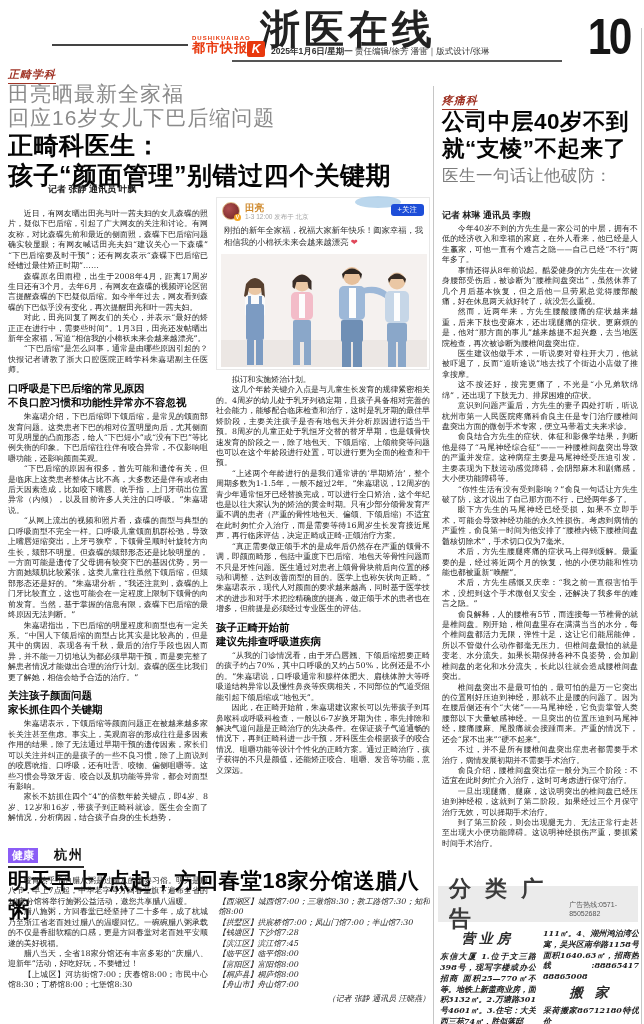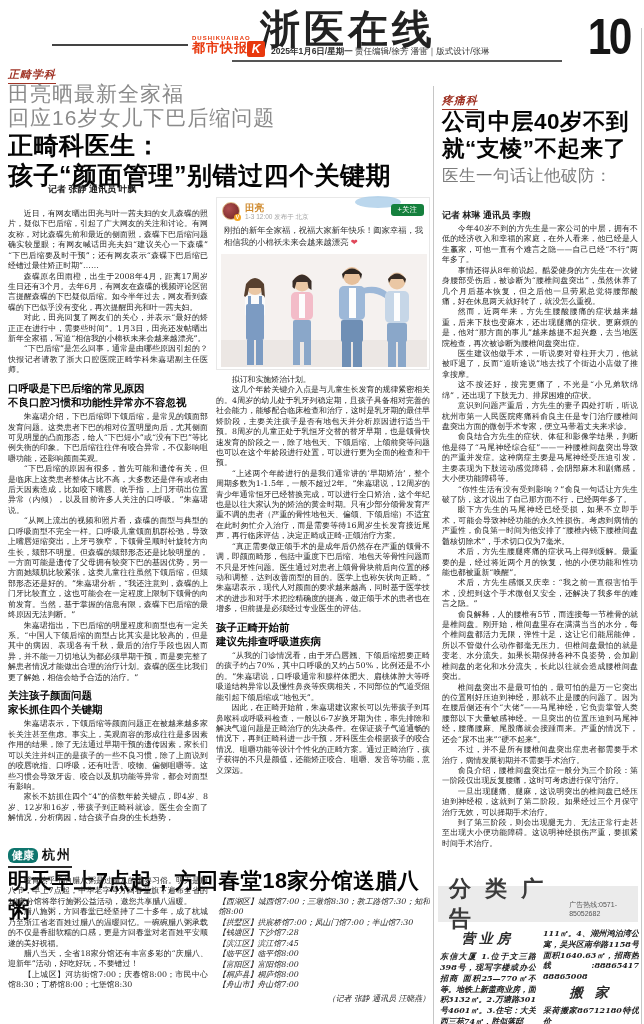--- a/index.html
+++ b/index.html
@@ -38,38 +38,38 @@
   
   .weibo{position:absolute;left:216px;top:197px;width:214px;height:173px;background:#fff;
       border:1px solid #e8e8e8;box-sizing:border-box;}
   .wb-blue{position:absolute;right:28px;top:-2px;width:46px;height:12px;background:#aacde8;border-radius:50%;opacity:.8;}
   .wb-avatar{position:absolute;left:5px;top:4px;width:18px;height:18px;border-radius:50%;
       background:radial-gradient(circle at 35% 35%,#b05050,#6d2020);border:1px solid #e0c08a;box-sizing:border-box;}
   .wb-vip{position:absolute;left:17px;top:16px;width:7px;height:7px;border-radius:50%;background:#f5a623;
       color:#fff;font-size:5px;line-height:7px;text-align:center;font-weight:900;}
   .wb-user{position:absolute;left:28px;top:4px;font-size:9.5px;font-weight:700;color:#cf8a2d;}
   .wb-meta{position:absolute;left:28px;top:15px;font-size:6.5px;color:#a5a5a5;}
-  .wb-follow{position:absolute;right:5px;top:6px;background:#15803d;color:#fff;font-size:7.5px;
+  .wb-follow{position:absolute;right:5px;top:6px;background:#1d4ed8;color:#fff;font-size:7.5px;
       border:none;border-radius:3px;padding:2px 7px;line-height:1;cursor:pointer;}
   .wb-text{position:absolute;left:7px;top:27px;width:200px;font-size:8.3px;line-height:1.4;color:#333;}
   .wb-heart{color:#e0485a;}
   .wb-photo{position:absolute;left:4px;top:56px;width:206px;height:113px;}
   
   .r-label{position:absolute;left:442px;top:90px;}
   .r-headline{position:absolute;left:442px;top:108px;width:198px;}
   .r-headline div{font-size:22.5px;font-weight:900;color:#050505;line-height:1.22;letter-spacing:0.5px;}
   .r-subhead{position:absolute;left:442px;top:165px;width:198px;}
   .r-subhead div{font-size:16.5px;color:#7c7c7c;line-height:1.25;letter-spacing:0.5px;}
   .r-byline{position:absolute;left:442px;top:209px;}
   .r-body{position:absolute;left:442px;top:224px;width:196px;height:652px;}
   
   .health-label{position:absolute;left:8px;top:845px;border-bottom:2px solid #2b2b2b;padding-bottom:2px;}
-  .health-tag{display:inline-block;background:#0f766e;color:#fff;font-size:11px;font-weight:700;
-      padding:1px 4px;line-height:1.2;border-radius:6px;}
-  .health-city{display:inline-block;font-size:13px;font-weight:900;color:#111;margin-left:4px;letter-spacing:2px;}
+  .health-tag{display:inline-block;background:#8b5cf6;color:#fff;font-size:11px;font-weight:700;
+      padding:1px 4px;line-height:1.2;}
+  .health-city{display:inline-block;font-size:13px;font-weight:900;color:#111;margin-left:16px;letter-spacing:2px;}
   .health-headline{position:absolute;left:8px;top:866px;width:426px;font-size:21.5px;font-weight:900;
       color:#050505;letter-spacing:0.5px;}
   .health-col1{position:absolute;left:8px;top:876px;width:200px;height:127px;}
   .health-col2{position:absolute;left:218px;top:897px;width:212px;height:127px;overflow:hidden;font-style:italic;}
   .health-col2 p{text-indent:0;}
   .health-byline{text-align:right;font-family:"DejaVu Serif",serif;font-size:7.9px;margin-top:2px;}
   
   .classified-band{position:absolute;left:438px;top:886px;width:200px;height:36px;background:#ebebeb;
       display:flex;align-items:center;padding-left:11px;box-sizing:border-box;}
   .classified-title{font-size:22px;font-weight:900;color:#3a3a3a;letter-spacing:4px;}
@@ -229,21 +229,21 @@
       <p>这不按还好，按完更痛了，不光是“小兄弟软绵绵”，还出现了下肢无力、排尿困难的症状。</p>
       <p>意识到问题严重后，方先生的妻子四处打听，听说杭州市第一人民医院疼痛科俞良主任是专门治疗腰椎间盘突出方面的微创手术专家，便立马带着丈夫来求诊。</p>
       <p>俞良结合方先生的症状、体征和影像学结果，判断他是得了“马尾神经综合征”——一种腰椎间盘突出导致的严重并发症。这种病症主要是马尾神经受压迫引发，主要表现为下肢运动感觉障碍，会阴部麻木和剧痛感，大小便功能障碍等。</p>
       <p>“你性生活有没有受到影响？”俞良一句话让方先生破了防，这才说出了自己那方面不行，已经两年多了。</p>
       <p>眼下方先生的马尾神经已经受损，如果不立即手术，可能会导致神经功能的永久性损伤。考虑到病情的严重性，俞良第一时间为他安排了“腰椎内镜下腰椎间盘髓核切除术”，手术切口仅为7毫米。</p>
       <p>术后，方先生腰腿疼痛的症状马上得到缓解。最重要的是，经过将近两个月的恢复，他的小便功能和性功能也都被重新“唤醒”。</p>
       <p>术后，方先生感慨又庆幸：“我之前一直很害怕手术，没想到这个手术微创又安全，还解决了我多年的难言之隐。”</p>
       <p>俞良解释，人的腰椎有5节，而连接每一节椎骨的就是椎间盘。刚开始，椎间盘里存在满满当当的水分，每个椎间盘都活力无限，弹性十足，这让它们能屈能伸，所以不管做什么动作都毫无压力。但椎间盘最怕的就是变老、水分流失。如果长期保持各种不良姿势，会加剧椎间盘的老化和水分流失，长此以往就会造成腰椎间盘突出。</p>
       <p>椎间盘突出不是最可怕的，最可怕的是万一它突出的位置刚好压迫到神经，那就不止是腰的问题了。因为在腰后侧还有个“大佬”——马尾神经，它负责掌管人类腰部以下大量敏感神经。一旦突出的位置压迫到马尾神经，腰痛腰麻、尾股痛就会接踵而来。严重的情况下，还会“尿不出来”“硬不起来”。</p>
       <p>不过，并不是所有腰椎间盘突出症患者都需要手术治疗，病情发展初期并不需要手术治疗。</p>
-      <p>俞良介绍，腰椎间盘突出症一般分为三个阶段：第一阶段仅出现反复腰痛，这时可考虑进行保守治疗。</p>
+      <p>俞良介绍，腰椎间盘突出症一般分为三个阶段：不适宜在此时匆忙介入治疗，这时可考虑进行保守治疗。</p>
       <p>一旦出现腿痛、腿麻，这说明突出的椎间盘已经压迫到神经根，这就到了第二阶段。如果经过三个月保守治疗无效，可以择期手术治疗。</p>
       <p>到了第三阶段，则会出现腿无力、无法正常行走甚至出现大小便功能障碍。这说明神经损伤严重，要抓紧时间手术治疗。</p>
     </div>
 
   <div class="health-label">
     <span class="health-tag">健康</span><span class="health-city">杭州</span>
   </div>
   <div class="health-headline">明天早上7点起，方回春堂18家分馆送腊八粥</div>
   <div class="bodycol health-col1">
       <p>暖胃热乎乎的腊八粥是过腊八的重要习俗。明天是腊八节，早上7点起，中华老字号方回春堂旗下遍布全省的18家分馆将举行施粥公益活动，邀您共享腊八温暖。</p>

